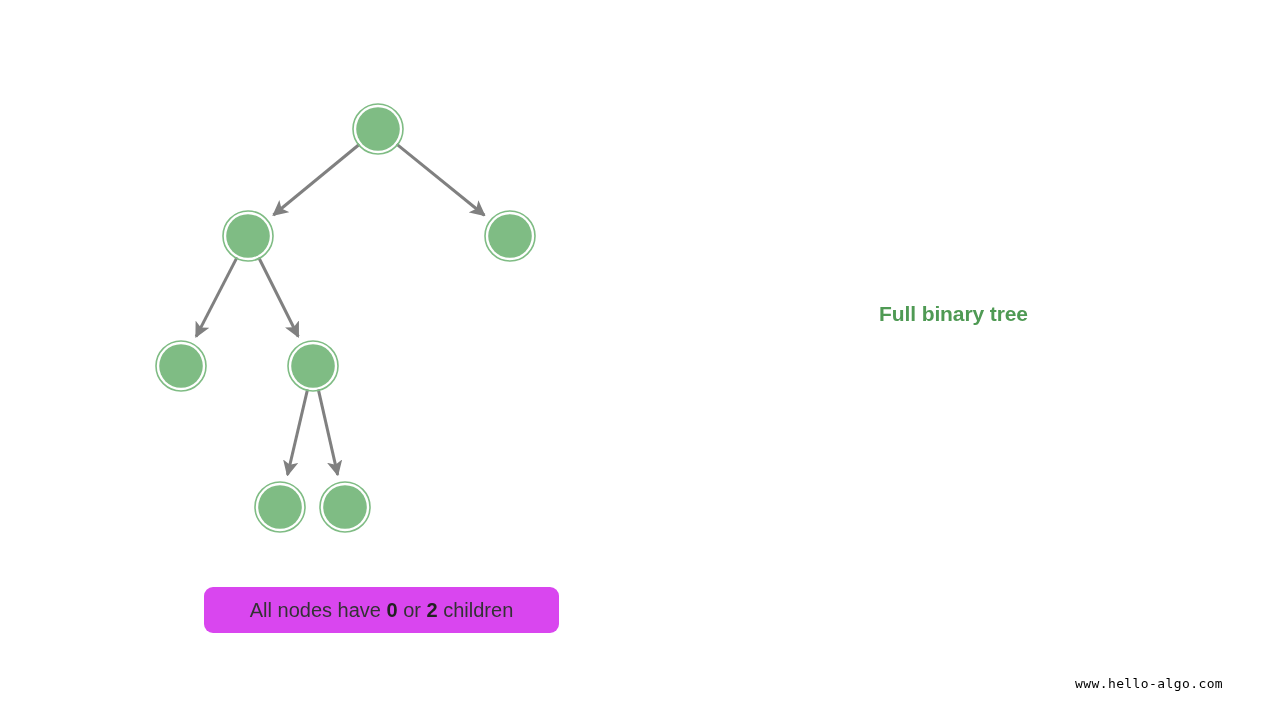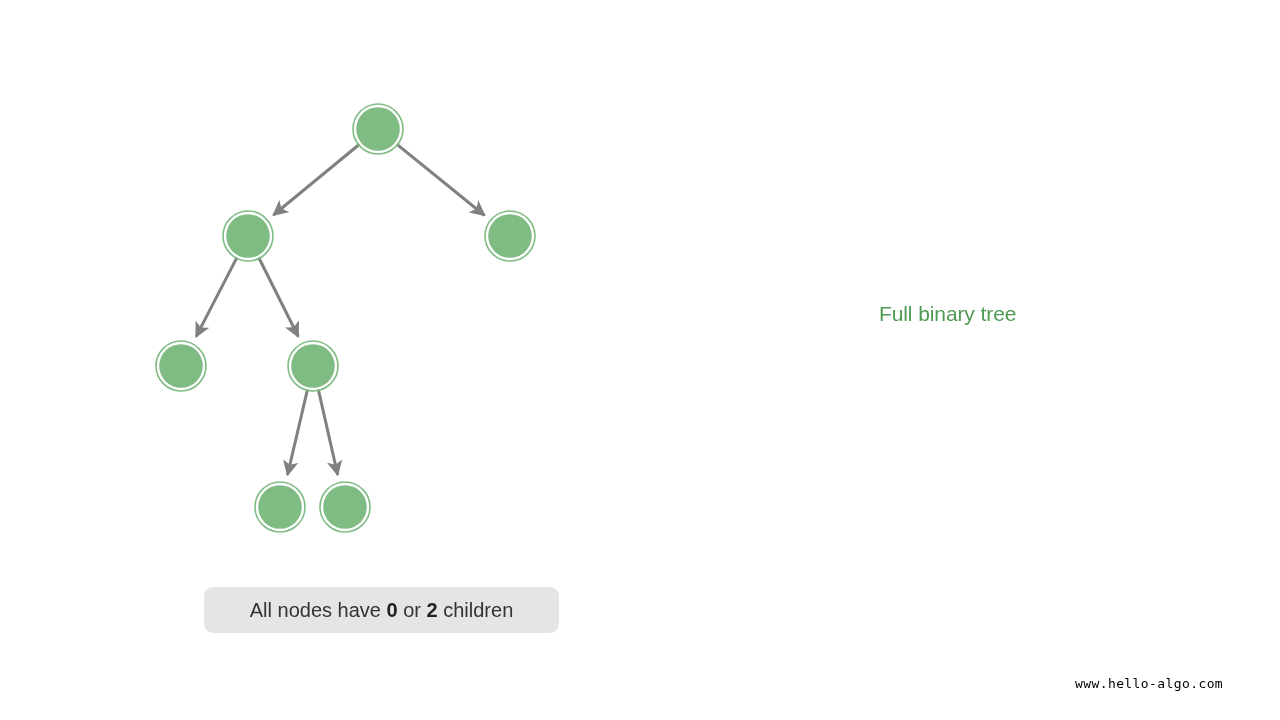--- a/index.html
+++ b/index.html
@@ -29,33 +29,33 @@
     top: 0;
     width: 1280px;
     height: 720px;
   }
 
   .diagram-title {
     position: absolute;
     left: 879px;
     top: 302px;
     font-size: 21px;
-    font-weight: normal;
+    font-weight: bold;
     color: #4f9a54;
     letter-spacing: -0.1px;
     white-space: nowrap;
   }
 
   .caption-box {
     position: absolute;
     left: 204px;
     top: 587px;
     width: 355px;
     height: 46px;
-    background: #e5e5e5;
+    background: #d946ef;
     border-radius: 9px;
     display: flex;
     align-items: center;
     justify-content: center;
     box-sizing: border-box;
   }
 
   .caption-text {
     font-size: 20px;
     color: #333333;

